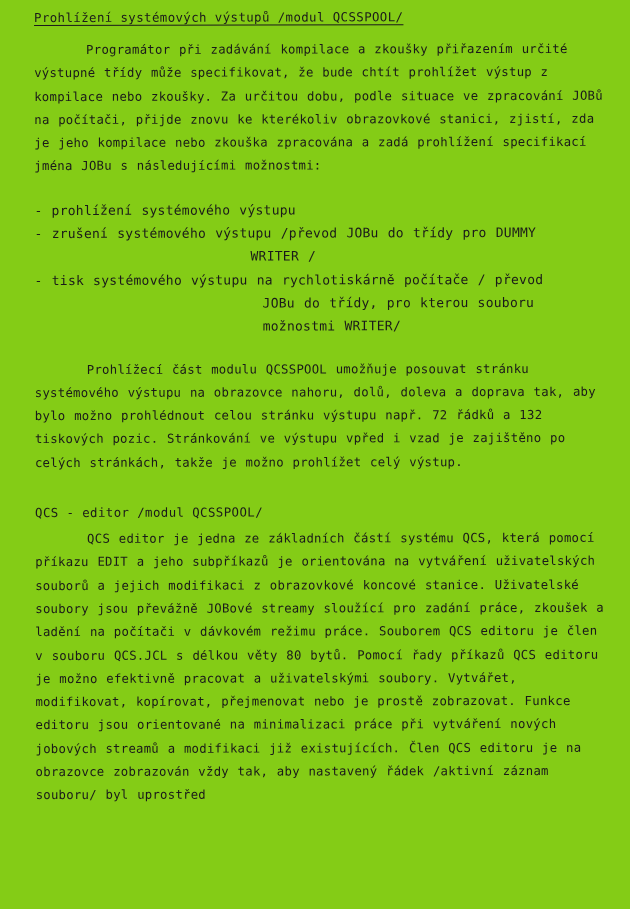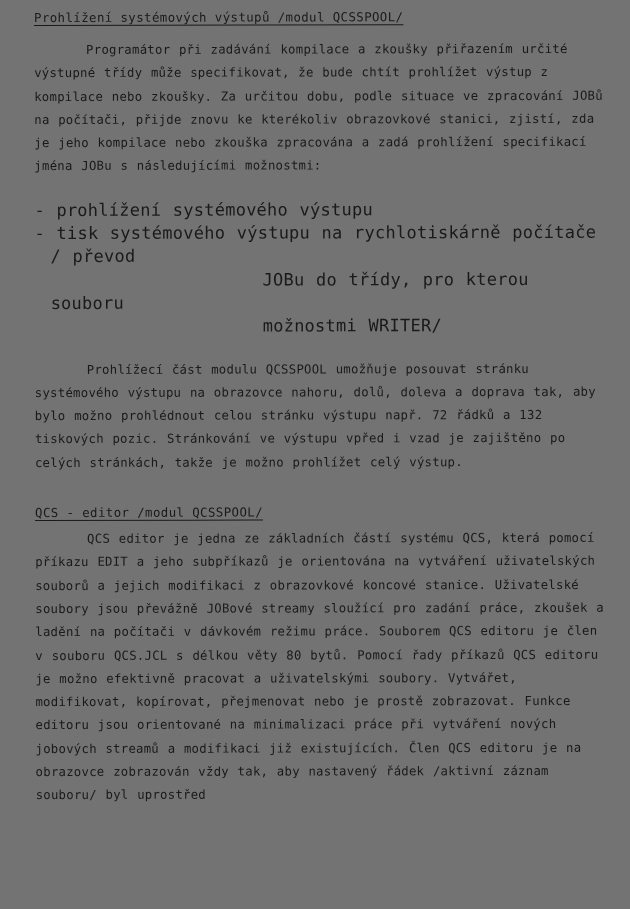--- a/index.html
+++ b/index.html
@@ -14,21 +14,21 @@
     font-family: "DejaVu Sans Mono", "Liberation Mono", monospace;
     color: #1a1a1a;
   }
   .page {
     position: relative;
     width: 630px;
     height: 909px;
     padding: 0;
     box-sizing: border-box;
     
-    background: #737373;
+    background: #84cc16;
   }
   .content {
     position: absolute;
     left: 34px;
     top: 10px;
     width: 570px;
   }
   .heading {
     font-size: 12.4px;
     letter-spacing: 0.4px;
@@ -39,40 +39,39 @@
     font-weight: 400;
   }
   .heading2 {
     font-size: 12.4px;
     letter-spacing: 0.4px;
     margin: 0 0 8px 0;
     white-space: nowrap;
     font-weight: 400;
   }
   .heading2 .u {
-    text-decoration: underline;
     text-underline-offset: 3px;
   }
   p.para {
     font-size: 12.3px;
     line-height: 23.3px;
     letter-spacing: 0.25px;
     margin: 0;
     text-align: left;
     word-spacing: 1.0px;
   }
   .ind {
     display: inline-block;
     width: 52px;
   }
   ul.bullets {
     list-style: none;
     margin: 0;
     padding: 0;
-    font-size: 17px;
+    font-size: 13px;
     line-height: 23.3px;
     letter-spacing: 0.25px;
     word-spacing: 1px;
   }
   ul.bullets li {
     margin: 0;
     padding: 0;
     text-indent: -16px;
     padding-left: 16px;
   }
@@ -102,20 +101,24 @@
 
     <p class="para"><span class="ind"></span><span>Programátor při zadávání kompilace a zkoušky přiřazením určité výstupné třídy může specifikovat, že bude chtít prohlížet výstup z kompilace nebo zkoušky. Za určitou dobu, podle situace ve zpracování JOBů na počítači, přijde znovu ke kterékoliv obrazovkové stanici, zjistí, zda je jeho kompilace nebo zkouška zpracována a zadá prohlížení specifikací jména JOBu s následujícími možnostmi:</span></p>
 
     <div class="gap-m"></div>
 
     <ul class="bullets">
       <li>
         <span>- prohlížení systémového výstupu</span>
       </li>
       <li>
+        <span>- zrušení systémového výstupu /převod JOBu do třídy pro DUMMY</span><br>
+        <span class="cont-ind"></span><span>WRITER /</span>
+      </li>
+      <li>
         <span>- tisk systémového výstupu na rychlotiskárně počítače / převod</span><br>
         <span class="cont-ind2"></span><span>JOBu do třídy, pro kterou souboru</span><br>
         <span class="cont-ind2"></span><span>možnostmi WRITER/</span>
       </li>
     </ul>
 
     <div class="gap-m"></div>
 
     <p class="para"><span class="ind"></span><span>Prohlížecí část modulu QCSSPOOL umožňuje posouvat stránku systémového výstupu na obrazovce nahoru, dolů, doleva a doprava tak, aby bylo možno prohlédnout celou stránku výstupu např. 72 řádků a 132 tiskových pozic. Stránkování ve výstupu vpřed i vzad je zajištěno po celých stránkách, takže je možno prohlížet celý výstup.</span></p>
 

